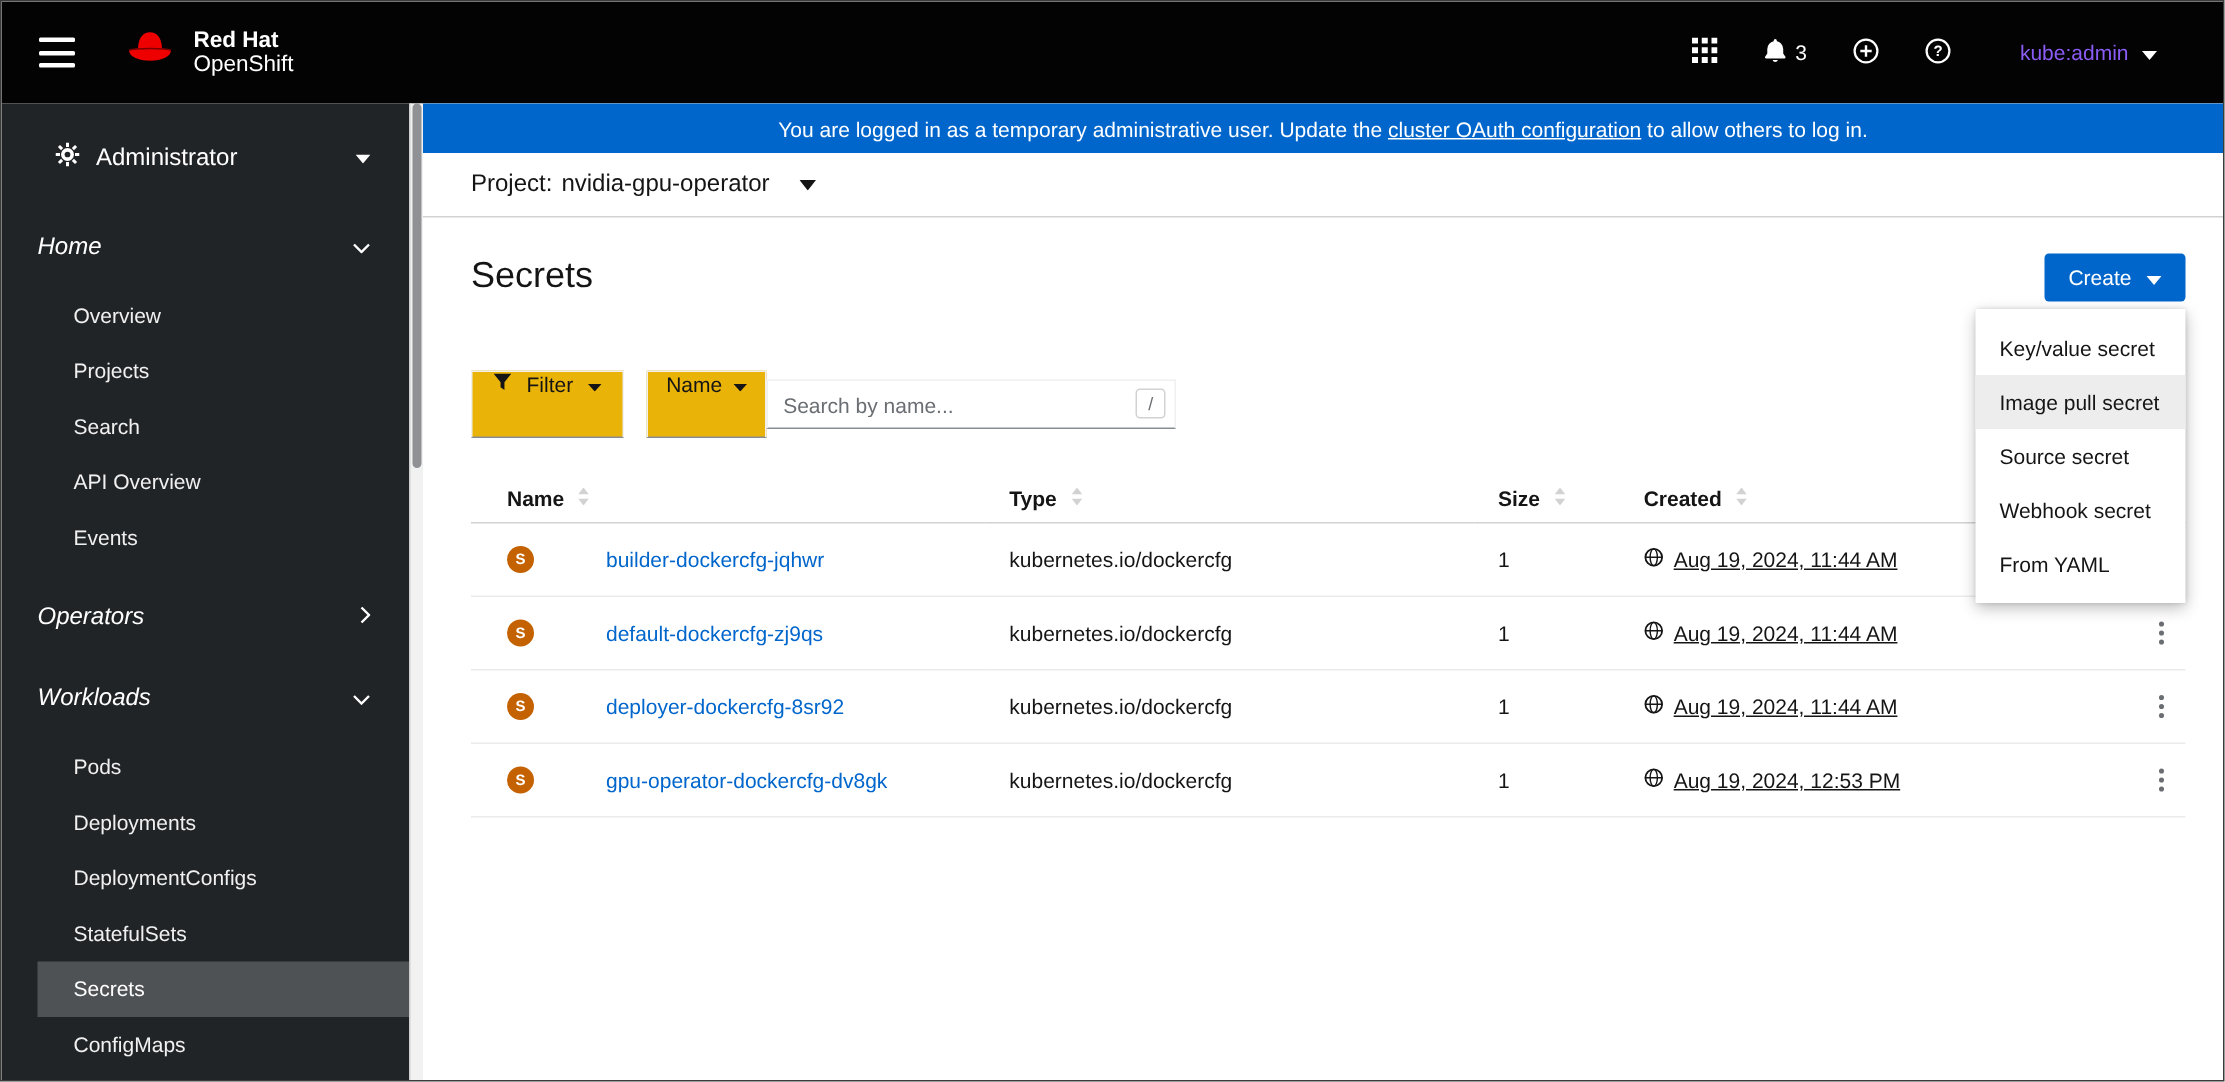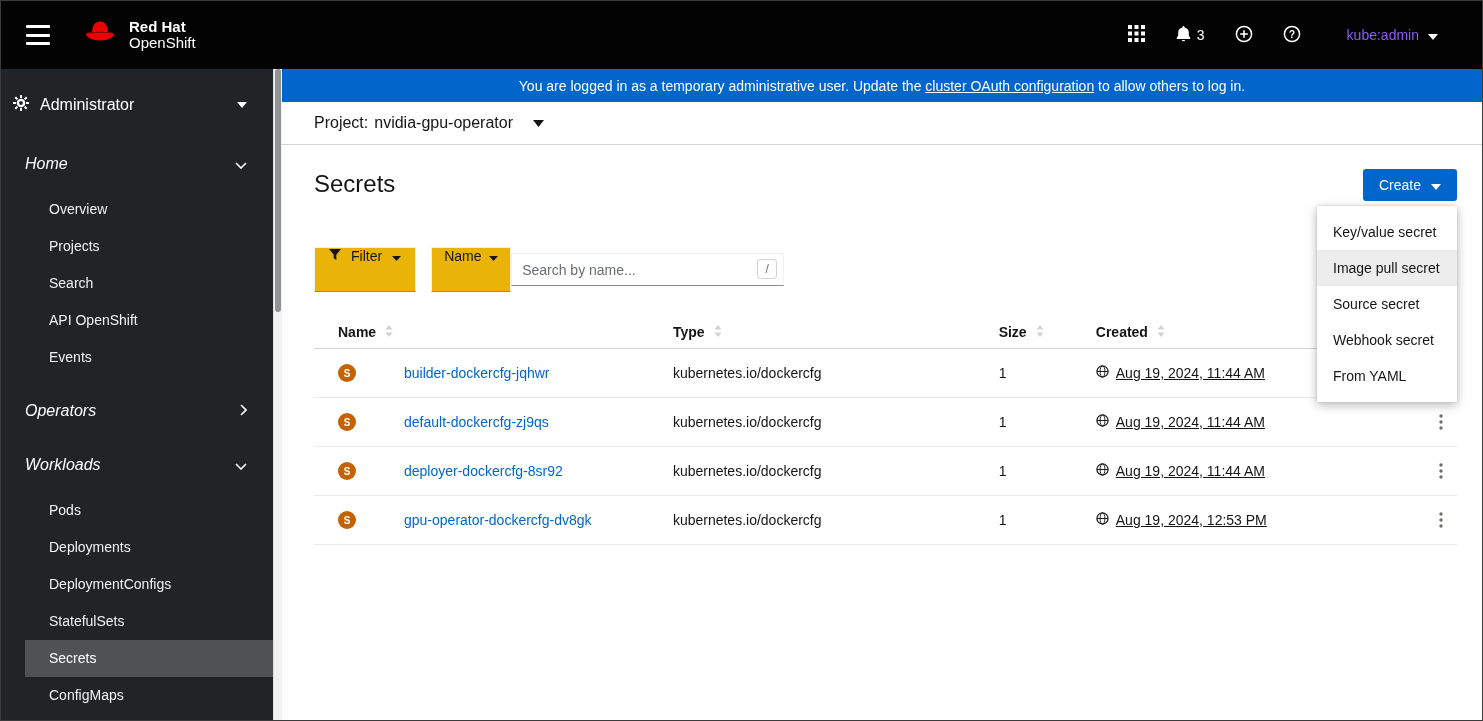--- a/index.html
+++ b/index.html
@@ -33,21 +33,21 @@
   .notif-count { font-size:14px; color:#fff; }
   .user-menu { display:flex; align-items:center; gap:9px; color:#8b5cf6; font-size:14px; margin-left:16px; }
 
   
   .body-row { flex:1; display:flex; min-height:0; }
 
   
   .sidebar { width:272px; flex-shrink:0; background:#212427; color:#fff; overflow:hidden; }
   .perspective {
     display:flex; align-items:center; gap:11px;
-    padding:26px 26px 22px 12px; font-size:16px;
+    padding:26px 26px 22px 36px; font-size:16px;
   }
   .perspective .caret { margin-left:auto; display:flex; }
   .nav-group {
     display:flex; align-items:center; justify-content:space-between;
     padding:17px 26px 17px 24px; font-size:16px; line-height:20px; cursor:pointer;font-style:italic;
   }
   .nav-sub { margin-bottom:8px; }
   .nav-sub li {
     margin-left:24px; padding:9px 16px 9px 24px;
     font-size:14px; line-height:19px; color:#f0f0f0; cursor:pointer;
@@ -243,21 +243,21 @@
             <svg width="12" height="7" viewBox="0 0 12 7">
                 <path d="M1 1l5 5 5-5" stroke="#fff" stroke-width="1.6" fill="none"></path>
               </svg>
           </span>
         </li>
         <li>
           <ul class="nav-sub">
             <li>Overview</li>
             <li>Projects</li>
             <li>Search</li>
-            <li>API OpenShift</li>
+            <li>API Overview</li>
             <li>Events</li>
           </ul>
         </li>
         <li class="nav-group">
           <span>Operators</span>
           <span>
             <svg width="7" height="12" viewBox="0 0 7 12">
                 <path d="M1 1l5 5-5 5" stroke="#fff" stroke-width="1.6" fill="none"></path>
               </svg>
           </span>

